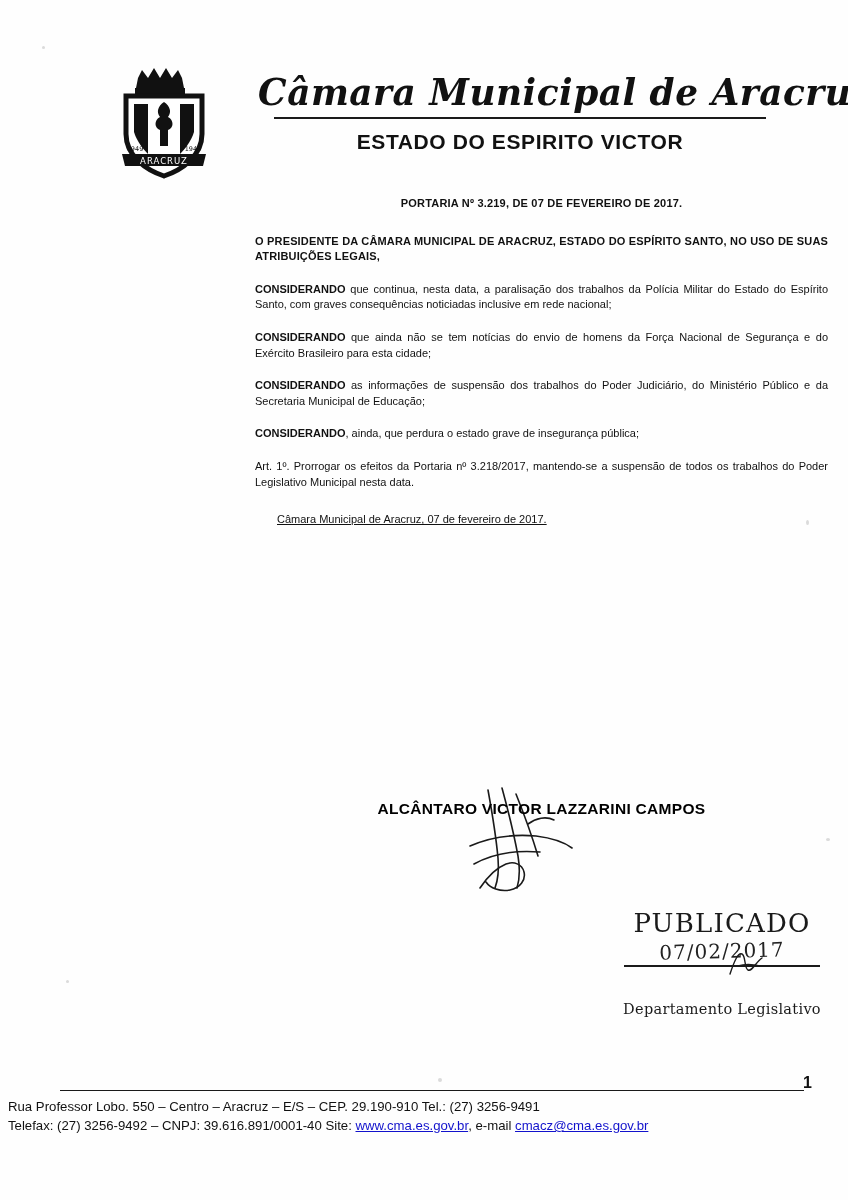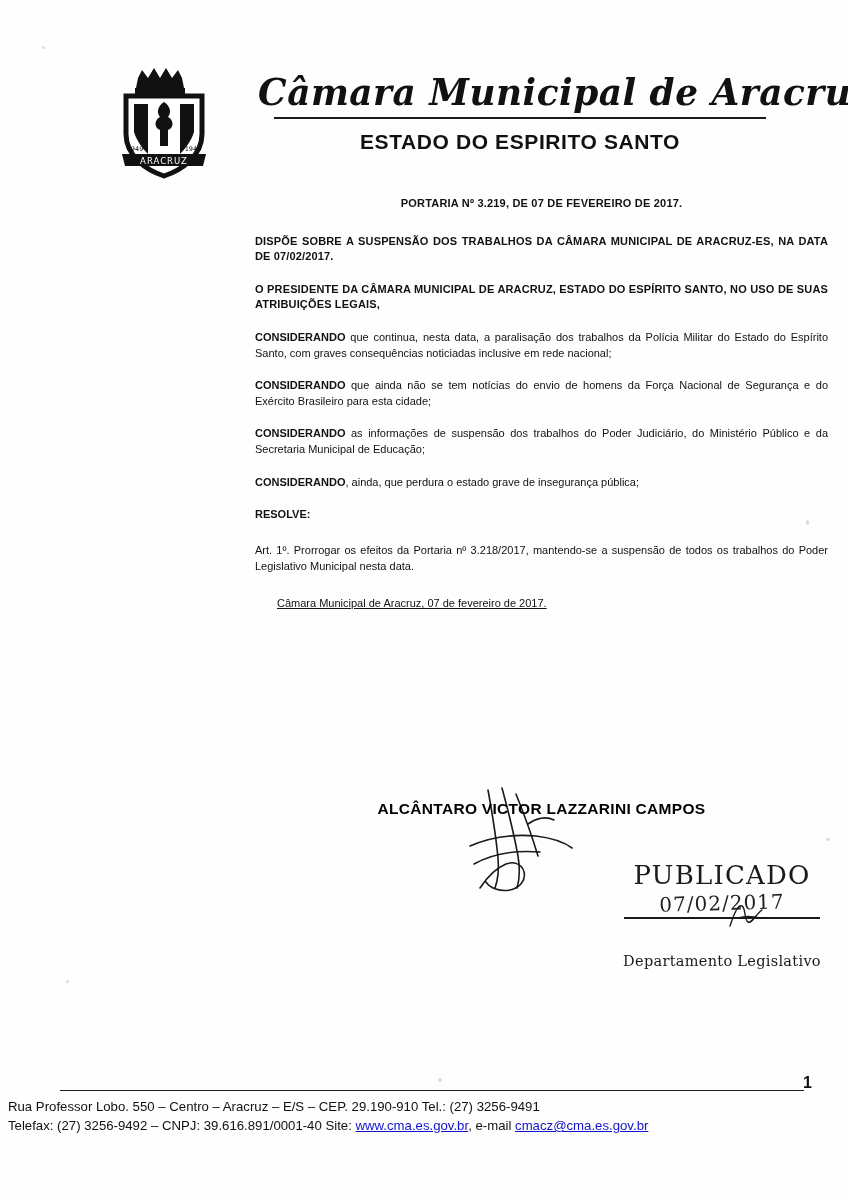--- a/index.html
+++ b/index.html
@@ -152,21 +152,21 @@
     font-weight: bold;
     margin-top: 2px;
     position: relative;
     z-index: 2;
   }
 
   
   .stamp {
     position: absolute;
     left: 616px;
-    top: 860px;
+    top: 908px;
     width: 212px;
     text-align: center;
   }
 
   .stamp-title {
     font-family: "DejaVu Serif", serif;
     font-size: 26px;
     letter-spacing: 1.2px;
     color: #1a1a1a;
   }
@@ -269,41 +269,39 @@
         <path d="M18 92 L102 92 L99 104 L21 104 Z" fill="#111"></path>
         <text x="60" y="101.5" font-family="DejaVu Sans, sans-serif" font-size="8.5" fill="#ffffff" text-anchor="middle" letter-spacing="1">ARACRUZ</text>
         <text x="31" y="89" font-family="DejaVu Sans, sans-serif" font-size="6.5" fill="#111" text-anchor="middle">1949</text>
         <text x="89" y="89" font-family="DejaVu Sans, sans-serif" font-size="6.5" fill="#111" text-anchor="middle">1949</text>
       </svg>
     </div>
 
     <div class="header-text">
       <div class="camara-title">Câmara Municipal de Aracruz</div>
       <div class="title-rule"></div>
-      <div class="estado">ESTADO DO ESPIRITO SANTO</div>
+      <div class="estado">ESTADO DO ESPIRITO VICTOR</div>
     </div>
   </div>
 
   <div class="content">
 
     <p class="p-center">PORTARIA Nº 3.219, DE 07 DE FEVEREIRO DE 2017.</p>
 
-    <p class="p-bold">DISPÕE SOBRE A SUSPENSÃO DOS TRABALHOS DA CÂMARA MUNICIPAL DE ARACRUZ-ES, NA DATA DE 07/02/2017.</p>
 
     <p class="p-bold">O PRESIDENTE DA CÂMARA MUNICIPAL DE ARACRUZ, ESTADO DO ESPÍRITO SANTO, NO USO DE SUAS ATRIBUIÇÕES LEGAIS,</p>
 
     <p><span class="bold">CONSIDERANDO</span><span> que continua, nesta data, a paralisação dos trabalhos da Polícia Militar do Estado do Espírito Santo, com graves consequências noticiadas inclusive em rede nacional;</span></p>
 
     <p><span class="bold">CONSIDERANDO</span><span> que ainda não se tem notícias do envio de homens da Força Nacional de Segurança e do Exército Brasileiro para esta cidade;</span></p>
 
     <p><span class="bold">CONSIDERANDO</span><span> as informações de suspensão dos trabalhos do Poder Judiciário, do Ministério Público e da Secretaria Municipal de Educação;</span></p>
 
     <p><span class="bold">CONSIDERANDO</span><span>, ainda, que perdura o estado grave de insegurança pública;</span></p>
 
-    <p class="p-resolve">RESOLVE:</p>
 
     <p>Art. 1º. Prorrogar os efeitos da Portaria nº 3.218/2017, mantendo-se a suspensão de todos os trabalhos do Poder Legislativo Municipal nesta data.</p>
 
 
     <p class="p-local">Câmara Municipal de Aracruz, 07 de fevereiro de 2017.</p>
   </div>
 
   <div class="signature-block">
     <svg class="sig-scribble" viewBox="0 0 160 120" aria-hidden="true">
       <g fill="none" stroke="#1a1a1a" stroke-width="1.6" stroke-linecap="round">

